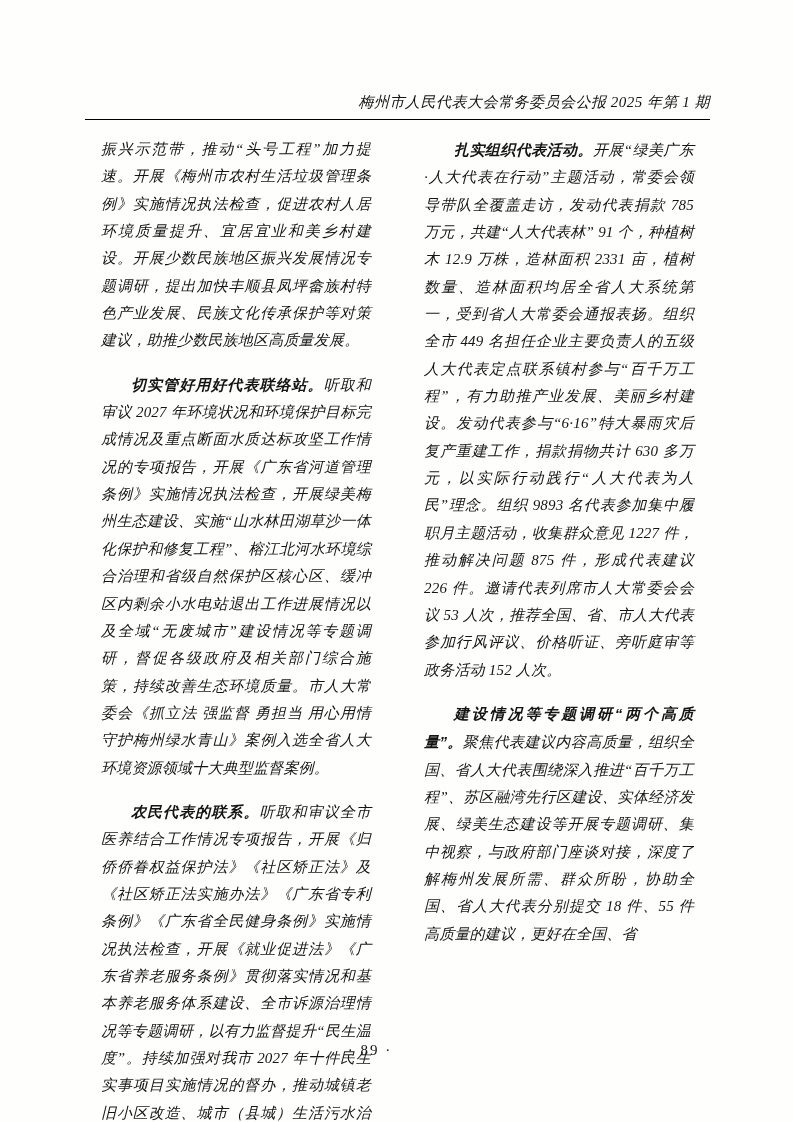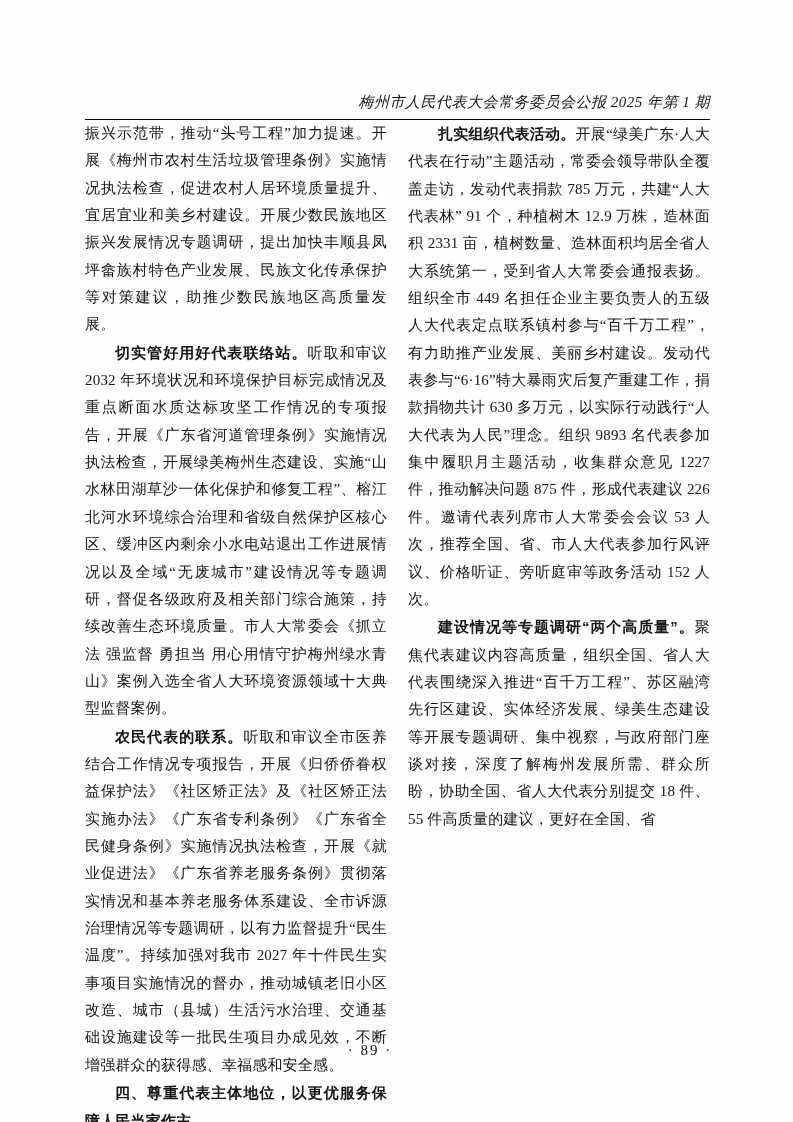--- a/index.html
+++ b/index.html
@@ -38,25 +38,26 @@
     left: 85px;
     top: 120px;
     width: 625px;
     display: flex;
     gap: 21px;
   }
   .column {
     width: 302px;
   }
   .para {
-    margin: 0;
+    margin: 16px;
     font-size: 15px;
     line-height: 27.35px;
     text-align: justify;
     letter-spacing: 0.2px;
+    font-style: italic;
   }
   .para.indent {
     text-indent: 2em;
   }
   .lead {
     font-weight: 700;
     font-family: "Liberation Sans", sans-serif;
   }
   .footer {
     position: absolute;
@@ -72,21 +73,21 @@
 <body>
 
 <div class="page">
   <div class="header">
     <span>梅州市人民代表大会常务委员会公报 2025 年第 1 期</span>
   </div>
 
   <div class="columns">
     <div class="column">
         <p class="para"><span>振兴示范带，推动“头号工程”加力提速。开展《梅州市农村生活垃圾管理条例》实施情况执法检查，促进农村人居环境质量提升、宜居宜业和美乡村建设。开展少数民族地区振兴发展情况专题调研，提出加快丰顺县凤坪畲族村特色产业发展、民族文化传承保护等对策建议，助推少数民族地区高质量发展。</span></p>
-        <p class="para indent"><span class="lead">切实管好用好代表联络站。</span><span>听取和审议 2032 年环境状况和环境保护目标完成情况及重点断面水质达标攻坚工作情况的专项报告，开展《广东省河道管理条例》实施情况执法检查，开展绿美梅州生态建设、实施“山水林田湖草沙一体化保护和修复工程”、榕江北河水环境综合治理和省级自然保护区核心区、缓冲区内剩余小水电站退出工作进展情况以及全域“无废城市”建设情况等专题调研，督促各级政府及相关部门综合施策，持续改善生态环境质量。市人大常委会《抓立法 强监督 勇担当 用心用情守护梅州绿水青山》案例入选全省人大环境资源领域十大典型监督案例。</span></p>
+        <p class="para indent"><span class="lead">切实管好用好代表联络站。</span><span>听取和审议 2027 年环境状况和环境保护目标完成情况及重点断面水质达标攻坚工作情况的专项报告，开展《广东省河道管理条例》实施情况执法检查，开展绿美梅州生态建设、实施“山水林田湖草沙一体化保护和修复工程”、榕江北河水环境综合治理和省级自然保护区核心区、缓冲区内剩余小水电站退出工作进展情况以及全域“无废城市”建设情况等专题调研，督促各级政府及相关部门综合施策，持续改善生态环境质量。市人大常委会《抓立法 强监督 勇担当 用心用情守护梅州绿水青山》案例入选全省人大环境资源领域十大典型监督案例。</span></p>
         <p class="para indent"><span class="lead">农民代表的联系。</span><span>听取和审议全市医养结合工作情况专项报告，开展《归侨侨眷权益保护法》《社区矫正法》及《社区矫正法实施办法》《广东省专利条例》《广东省全民健身条例》实施情况执法检查，开展《就业促进法》《广东省养老服务条例》贯彻落实情况和基本养老服务体系建设、全市诉源治理情况等专题调研，以有力监督提升“民生温度”。持续加强对我市 2027 年十件民生实事项目实施情况的督办，推动城镇老旧小区改造、城市（县城）生活污水治理、交通基础设施建设等一批民生项目办成见效，不断增强群众的获得感、幸福感和安全感。</span></p>
         <p class="para indent"><span class="lead">四、尊重代表主体地位，以更优服务保障人民当家作主</span></p>
       </div>
     <div class="column">
         <p class="para indent"><span class="lead">扎实组织代表活动。</span><span>开展“绿美广东·人大代表在行动”主题活动，常委会领导带队全覆盖走访，发动代表捐款 785 万元，共建“人大代表林” 91 个，种植树木 12.9 万株，造林面积 2331 亩，植树数量、造林面积均居全省人大系统第一，受到省人大常委会通报表扬。组织全市 449 名担任企业主要负责人的五级人大代表定点联系镇村参与“百千万工程”，有力助推产业发展、美丽乡村建设。发动代表参与“6·16”特大暴雨灾后复产重建工作，捐款捐物共计 630 多万元，以实际行动践行“人大代表为人民”理念。组织 9893 名代表参加集中履职月主题活动，收集群众意见 1227 件，推动解决问题 875 件，形成代表建议 226 件。邀请代表列席市人大常委会会议 53 人次，推荐全国、省、市人大代表参加行风评议、价格听证、旁听庭审等政务活动 152 人次。</span></p>
         <p class="para indent"><span class="lead">建设情况等专题调研“两个高质量”。</span><span>聚焦代表建议内容高质量，组织全国、省人大代表围绕深入推进“百千万工程”、苏区融湾先行区建设、实体经济发展、绿美生态建设等开展专题调研、集中视察，与政府部门座谈对接，深度了解梅州发展所需、群众所盼，协助全国、省人大代表分别提交 18 件、55 件高质量的建议，更好在全国、省</span></p>
       </div>
   </div>
 
   <div class="footer">· 89 ·</div>

